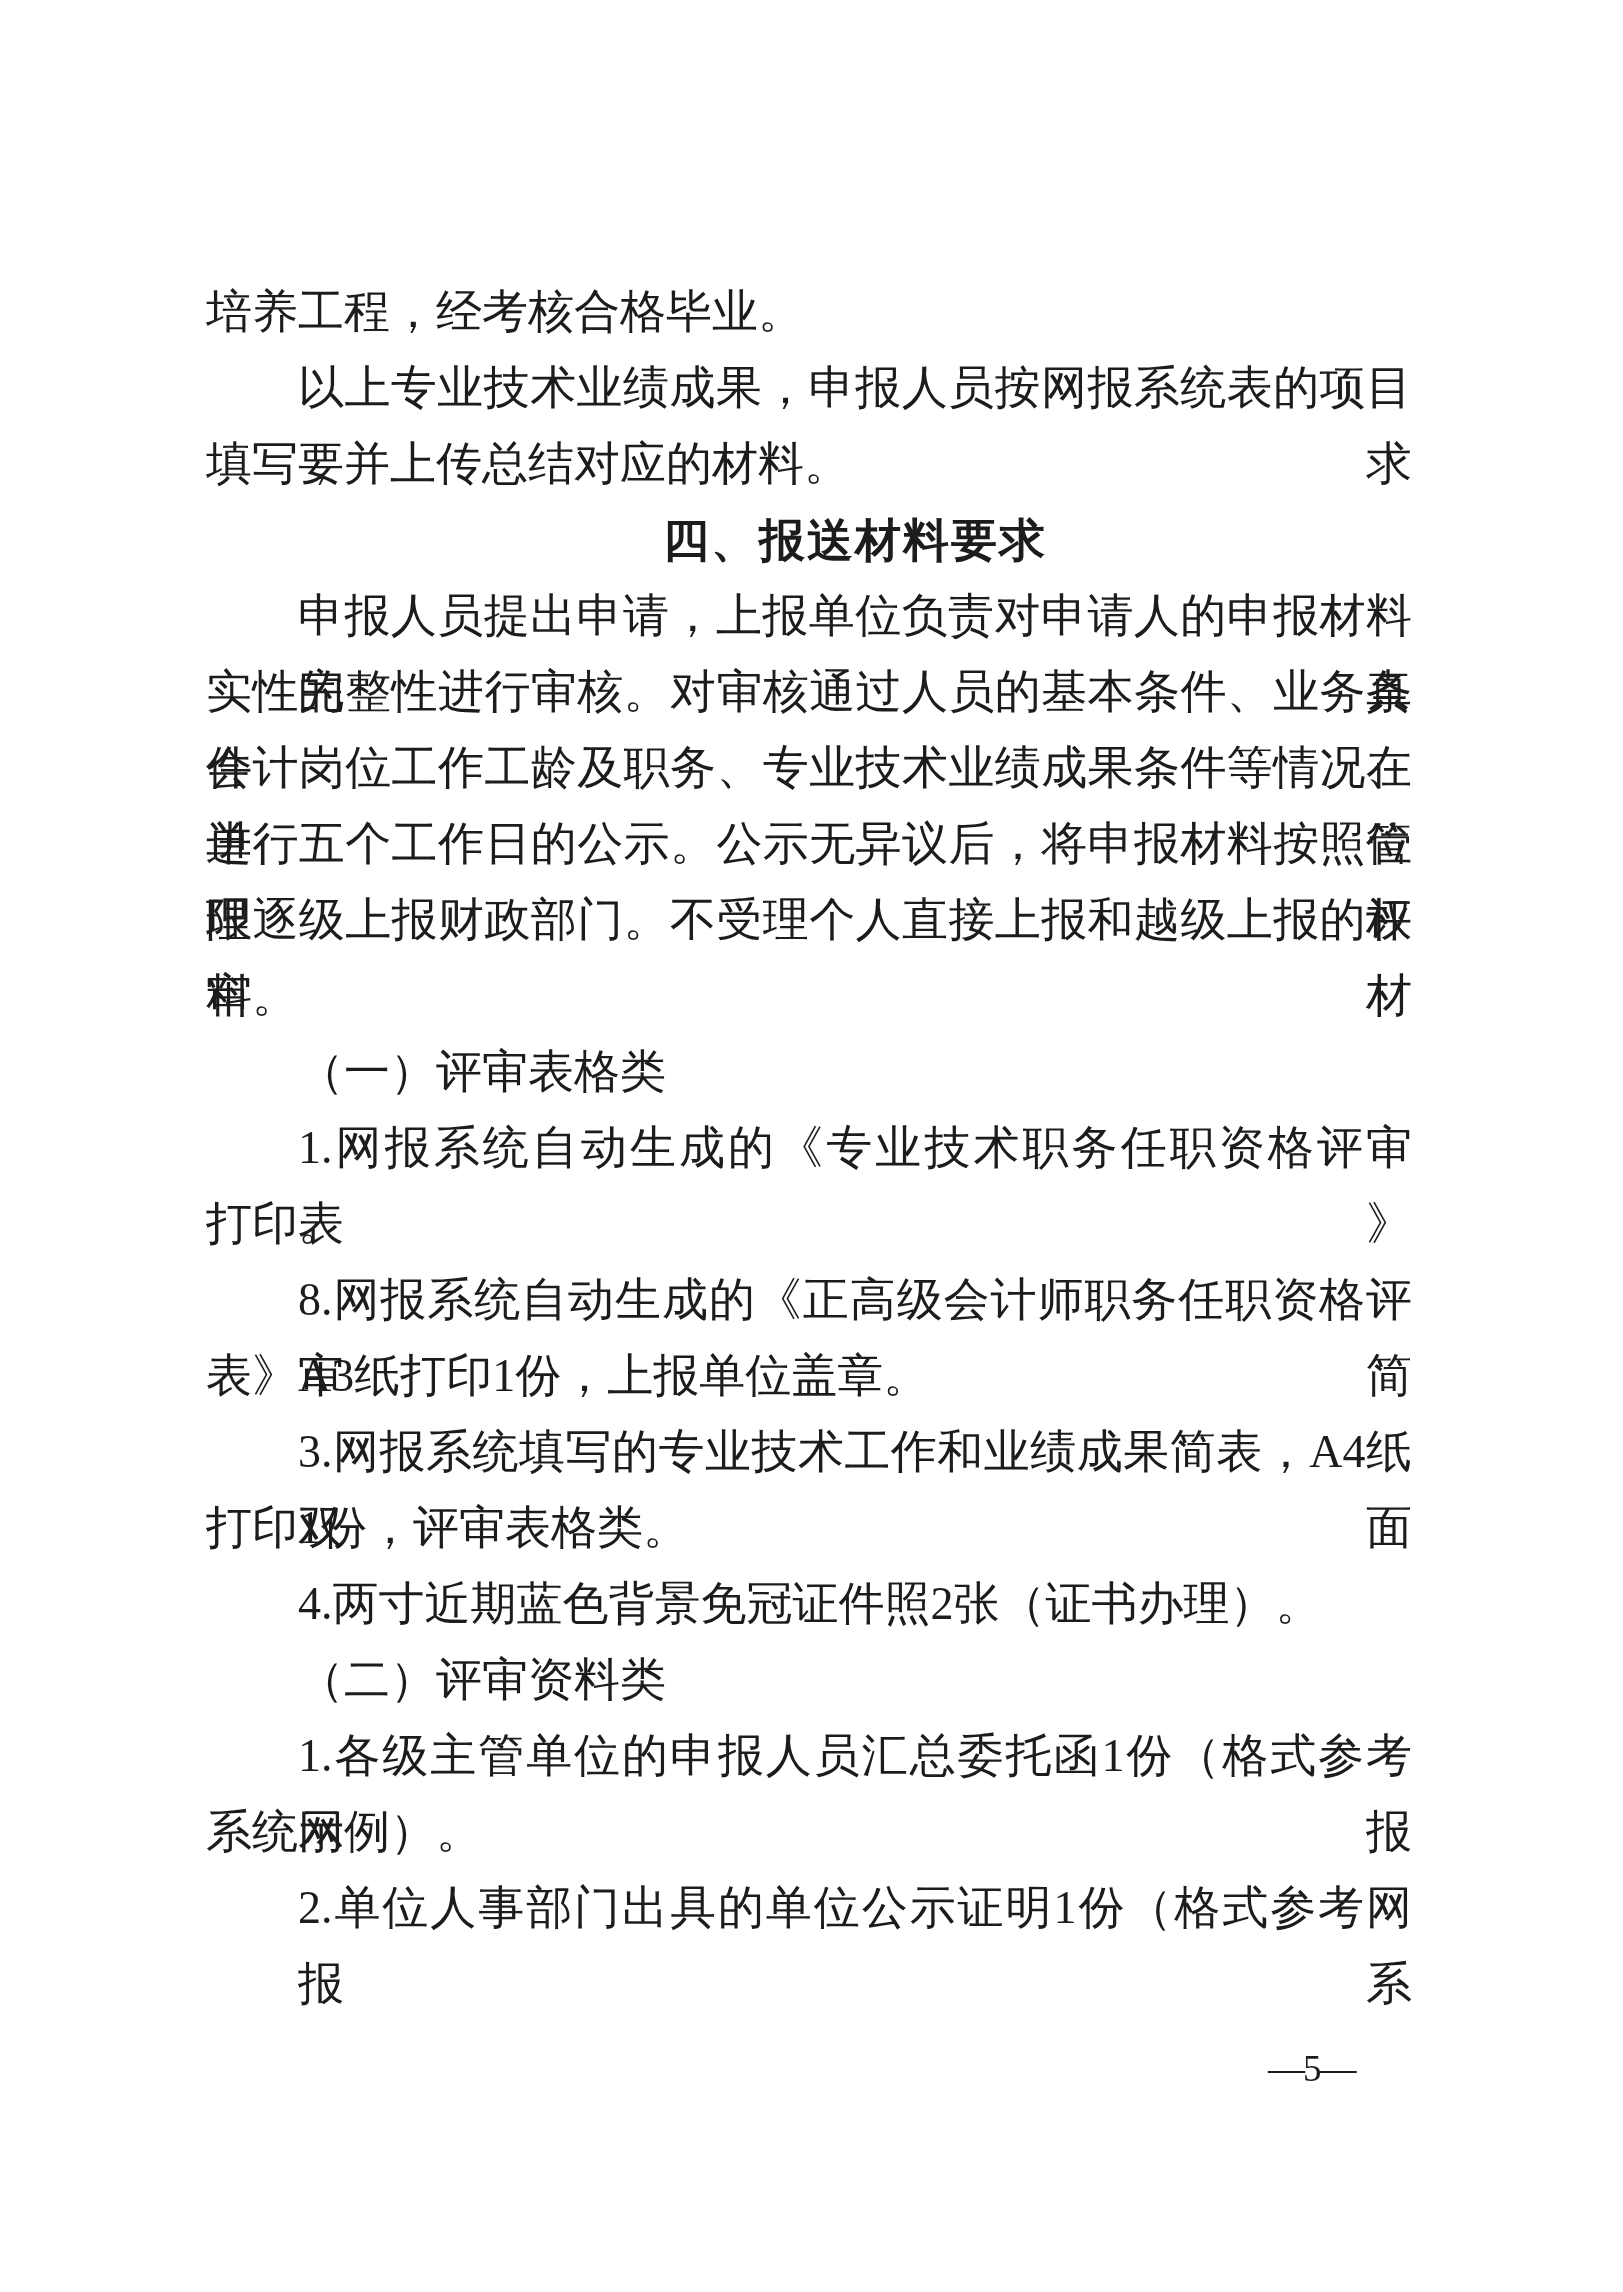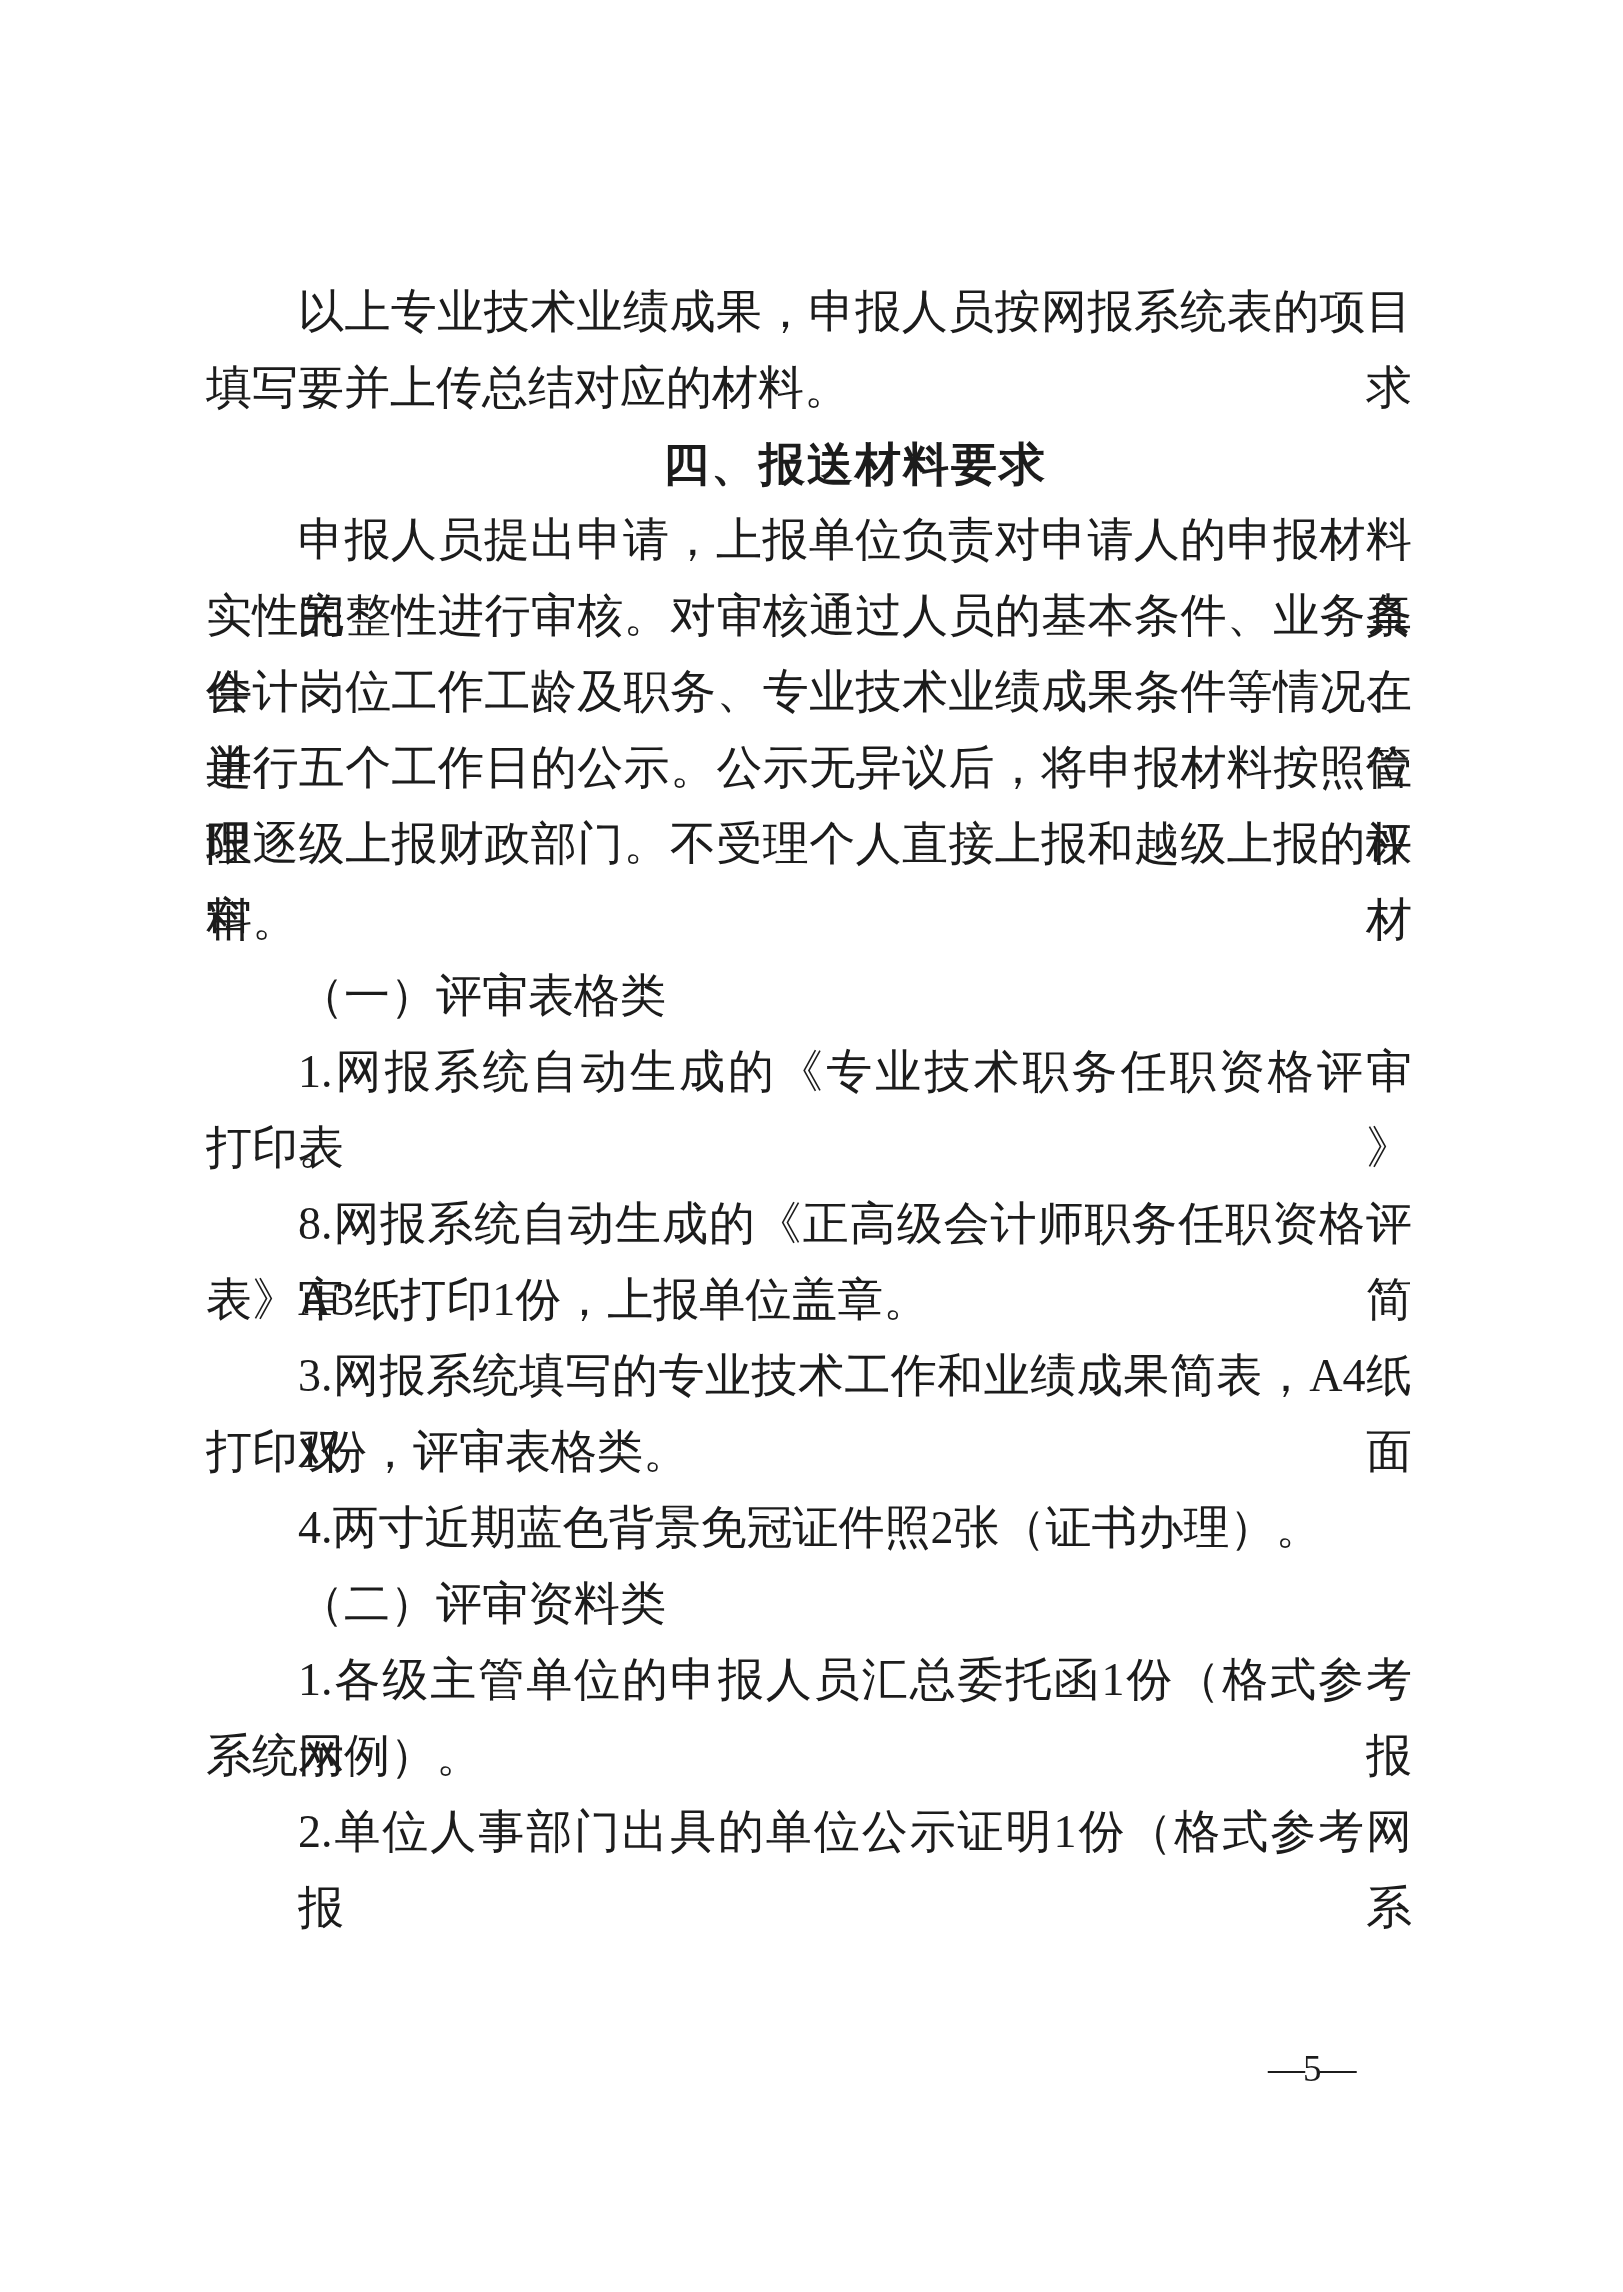--- a/index.html
+++ b/index.html
@@ -60,20 +60,21 @@
     color: #1c1c1c;
     font-family: "Liberation Serif", "DejaVu Serif", serif;
   }
 </style>
 </head>
 <body>
 
 <div class="page">
 
   <div class="doc">
+    <div class="line cont">培养工程，经考核合格毕业。</div>
     <div class="line ind j">以上专业技术业绩成果，申报人员按网报系统表的项目要求</div>
     <div class="line cont">填写，并上传总结对应的材料。</div>
     <div class="line ind head">四、报送材料要求</div>
     <div class="line ind j">申报人员提出申请，上报单位负责对申请人的申报材料的真</div>
     <div class="line cont j">实性完整性进行审核。对审核通过人员的基本条件、业务条件、</div>
     <div class="line cont j">会计岗位工作工龄及职务、专业技术业绩成果条件等情况在单位</div>
     <div class="line cont j">进行五个工作日的公示。公示无异议后，将申报材料按照管理权</div>
     <div class="line cont j">限逐级上报财政部门。不受理个人直接上报和越级上报的评审材</div>
     <div class="line cont">料。</div>
     <div class="line ind">（一）评审表格类</div>

